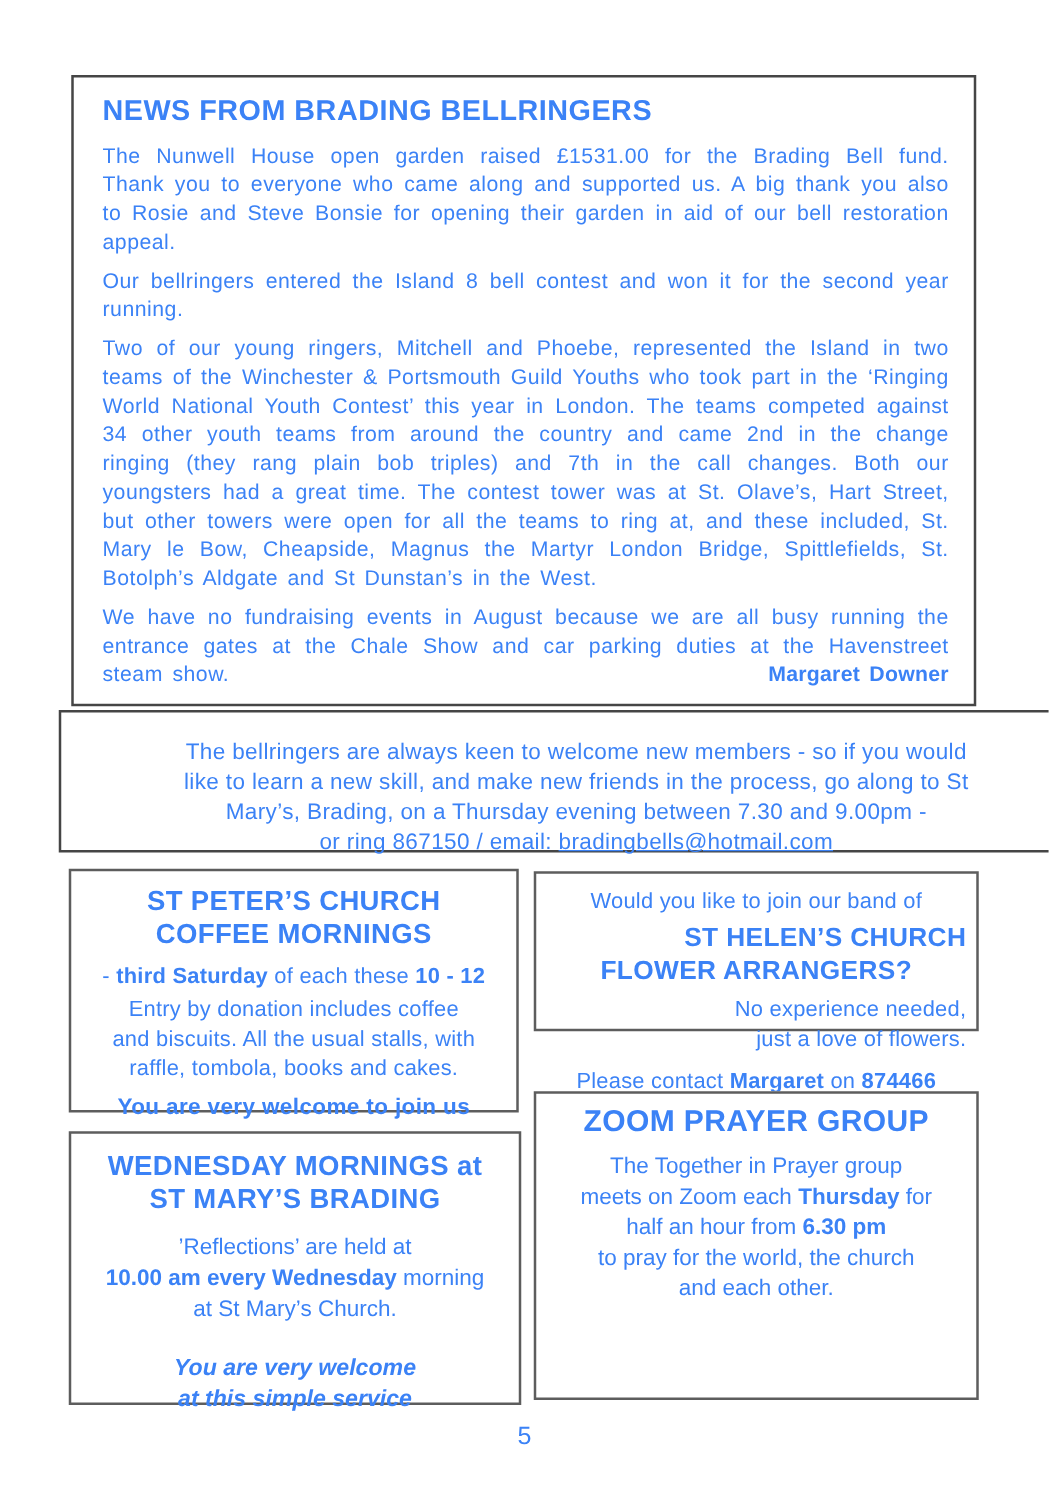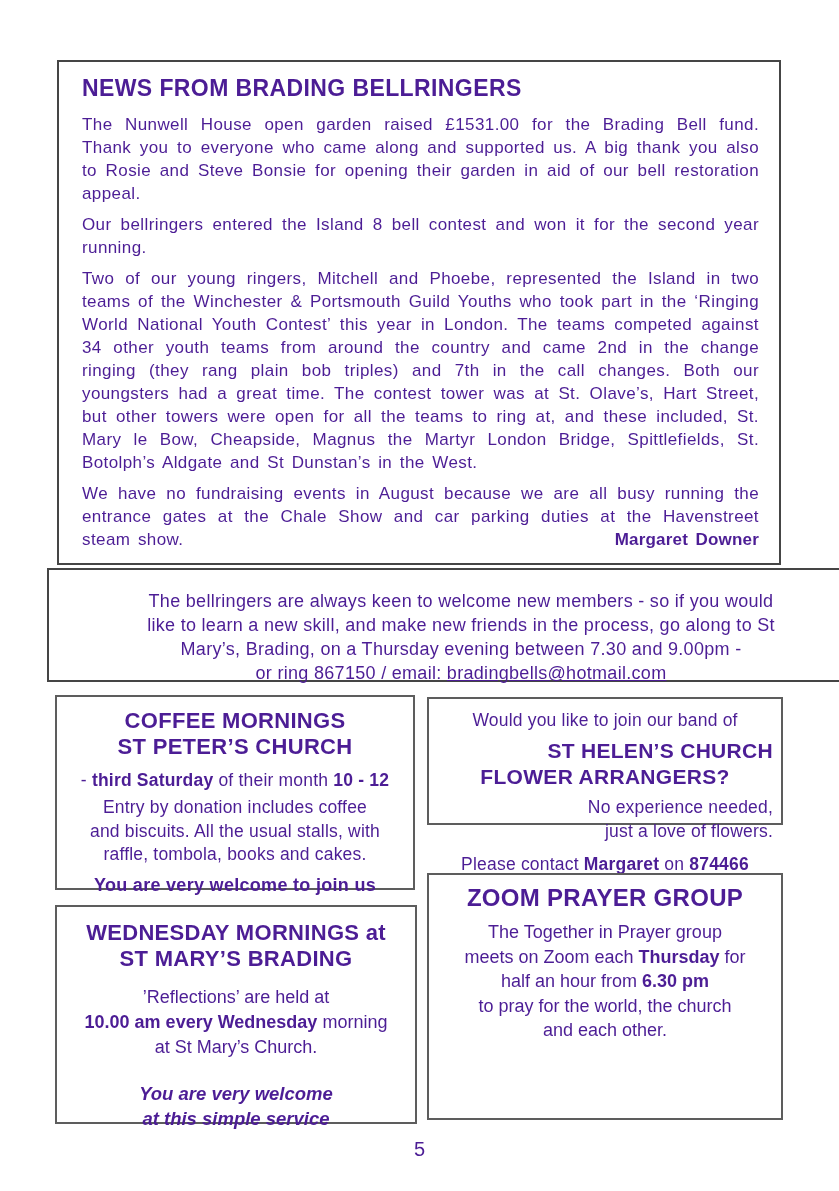--- a/index.html
+++ b/index.html
@@ -2,21 +2,21 @@
 <html><head>
 <meta charset="utf-8">
 <style>
   * { margin:0; padding:0; box-sizing:border-box; }
   html,body { background:#ffffff; }
   .page {
     position:relative;
     width:839px; height:1191px;
     background:#ffffff;
     font-family:"Liberation Sans", sans-serif;
-    color:#4c1d95;
+    color:#3b82f6;
     overflow:hidden;
   }
   .box {
     position:absolute;
     background:#ffffff;
     border:2px solid #454545;
   }
   .box.light { border-color:#5d5d5d; }
 
   
@@ -80,23 +80,23 @@
       <span>We have no fundraising events in August because we are all busy running the entrance gates at the Chale Show and car parking duties at the Havenstreet steam show.</span>
       <b class="byline">Margaret Downer</b>
     </p>
   </div>
 
   <div class="box" id="welcome-box">
     <div><span>The bellringers are always keen to welcome new members - so if you would</span><br><span>like to learn a new skill, and make new friends in the process, go along to St</span><br><span>Mary’s, Brading, on a Thursday evening between 7.30 and 9.00pm -</span><br><span>or ring 867150 / email: </span><span style="text-decoration: underline;">bradingbells@hotmail.com</span></div>
   </div>
 
   <div class="box light mini" id="coffee-box">
+    <div class="mini-title">ST PETER’S CHURCH</div>
     <div class="mini-title">COFFEE MORNINGS</div>
-    <div class="mini-title">ST PETER’S CHURCH</div>
-    <div class="mini-line mt9"><span>- </span><span style="font-weight: bold;">third Saturday</span><span> of their month </span><span style="font-weight: bold;">10 - 12</span></div>
+    <div class="mini-line mt9"><span>- </span><span style="font-weight: bold;">third Saturday</span><span> of each these </span><span style="font-weight: bold;">10 - 12</span></div>
     <div class="mini-body mt4"><span>Entry by donation includes coffee</span><br><span>and biscuits. All the usual stalls, with</span><br><span>raffle, tombola, books and cakes.</span></div>
     <div class="coffee-footer mt8">You are very welcome to join us</div>
   </div>
 
   <div class="box light mini" id="flowers-box">
     <div class="mini-line">Would you like to join our band of</div>
     <div class="mini-title sm mt6">ST HELEN’S CHURCH</div>
     <div class="mini-title sm">FLOWER ARRANGERS?</div>
     <div class="mini-body mt6"><span>No experience needed,</span><br><span>just a love of flowers.</span></div>
     <div class="mini-line mt10"><span>Please contact </span><span style="font-weight: bold;">Margaret</span><span> on </span><span style="font-weight: bold;">874466</span></div>

